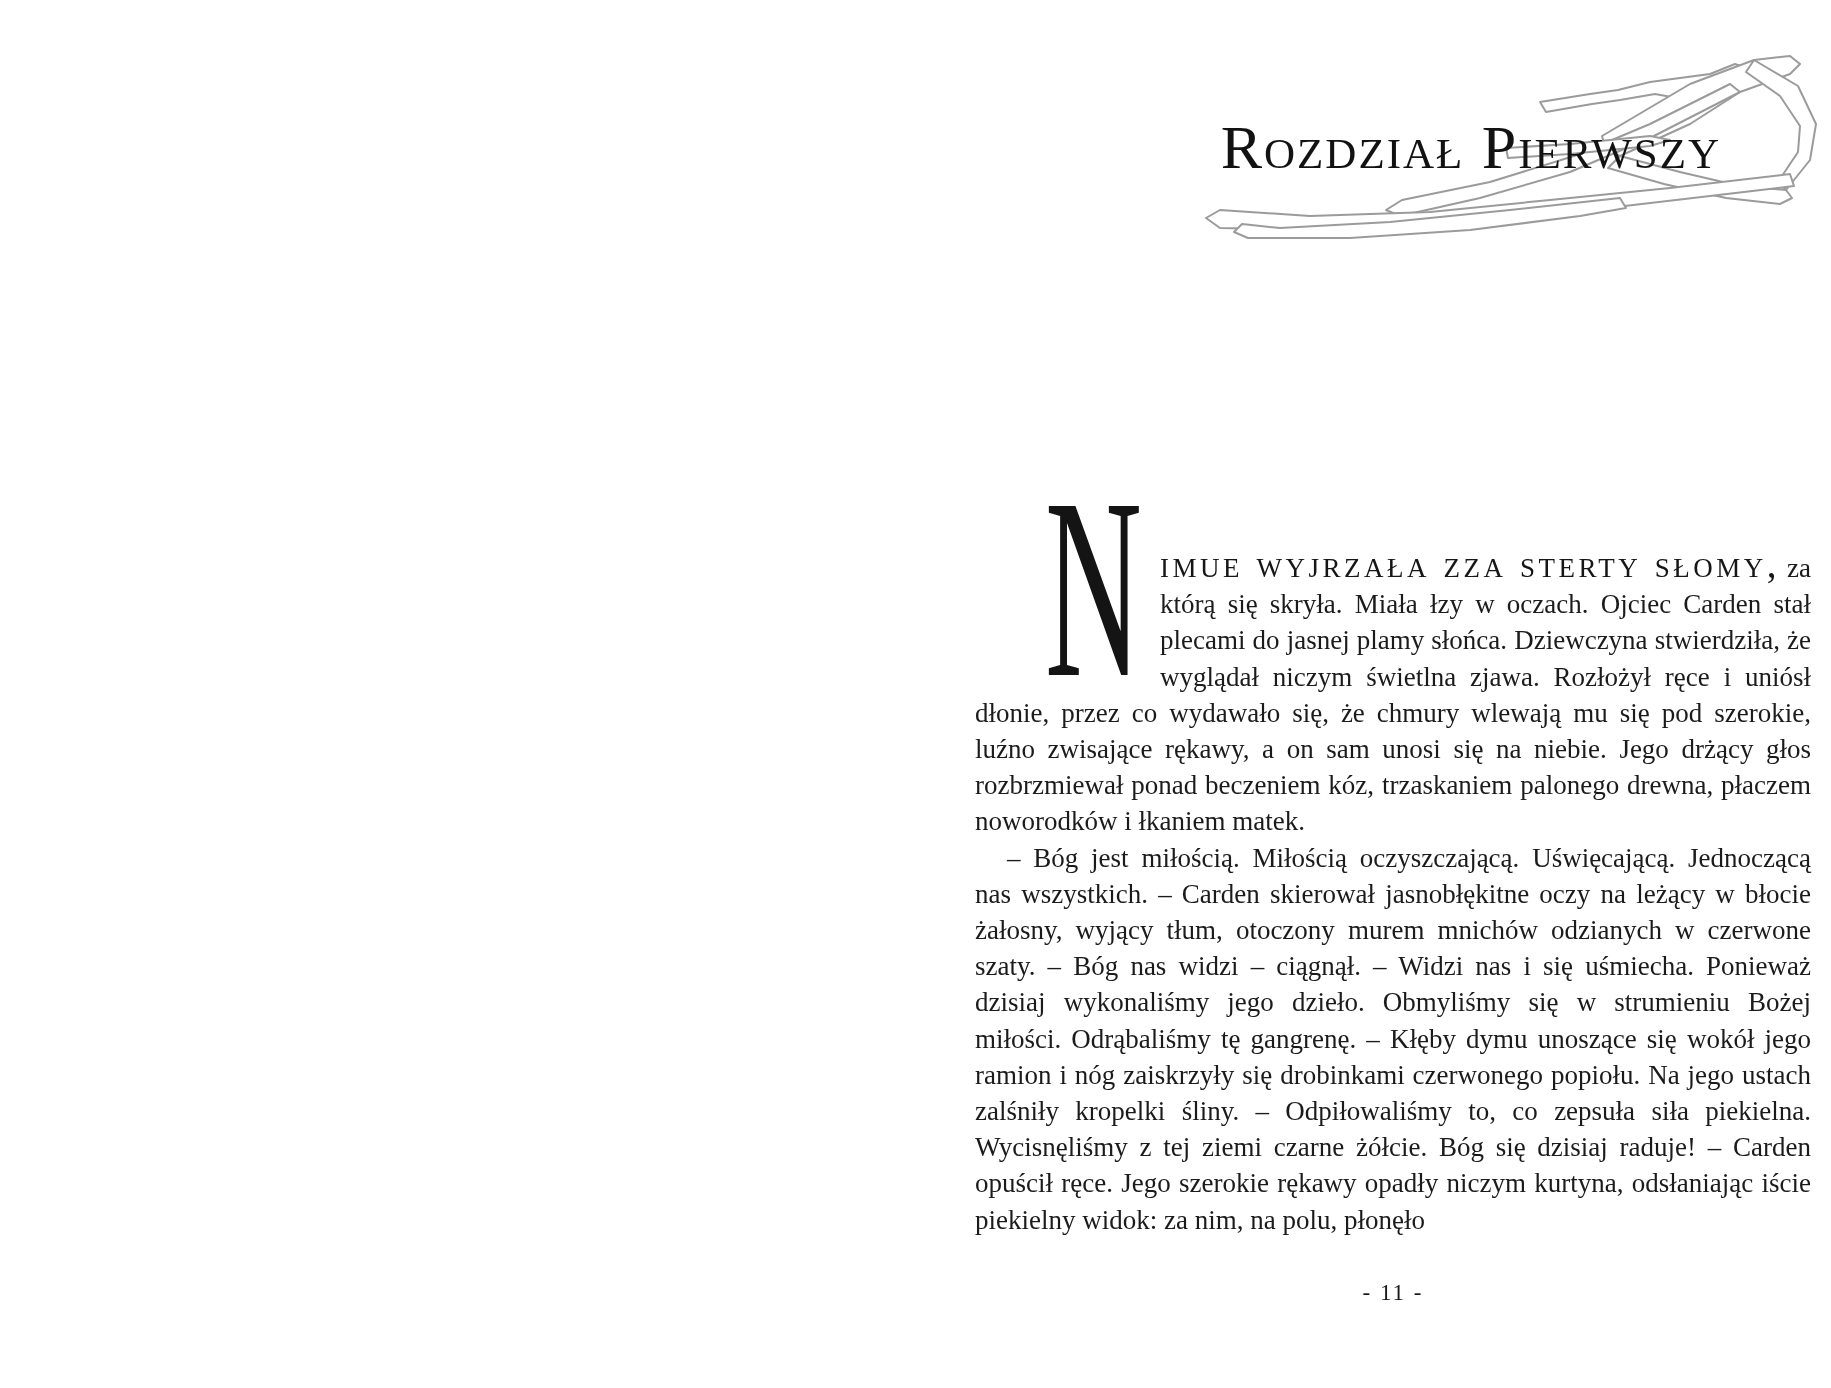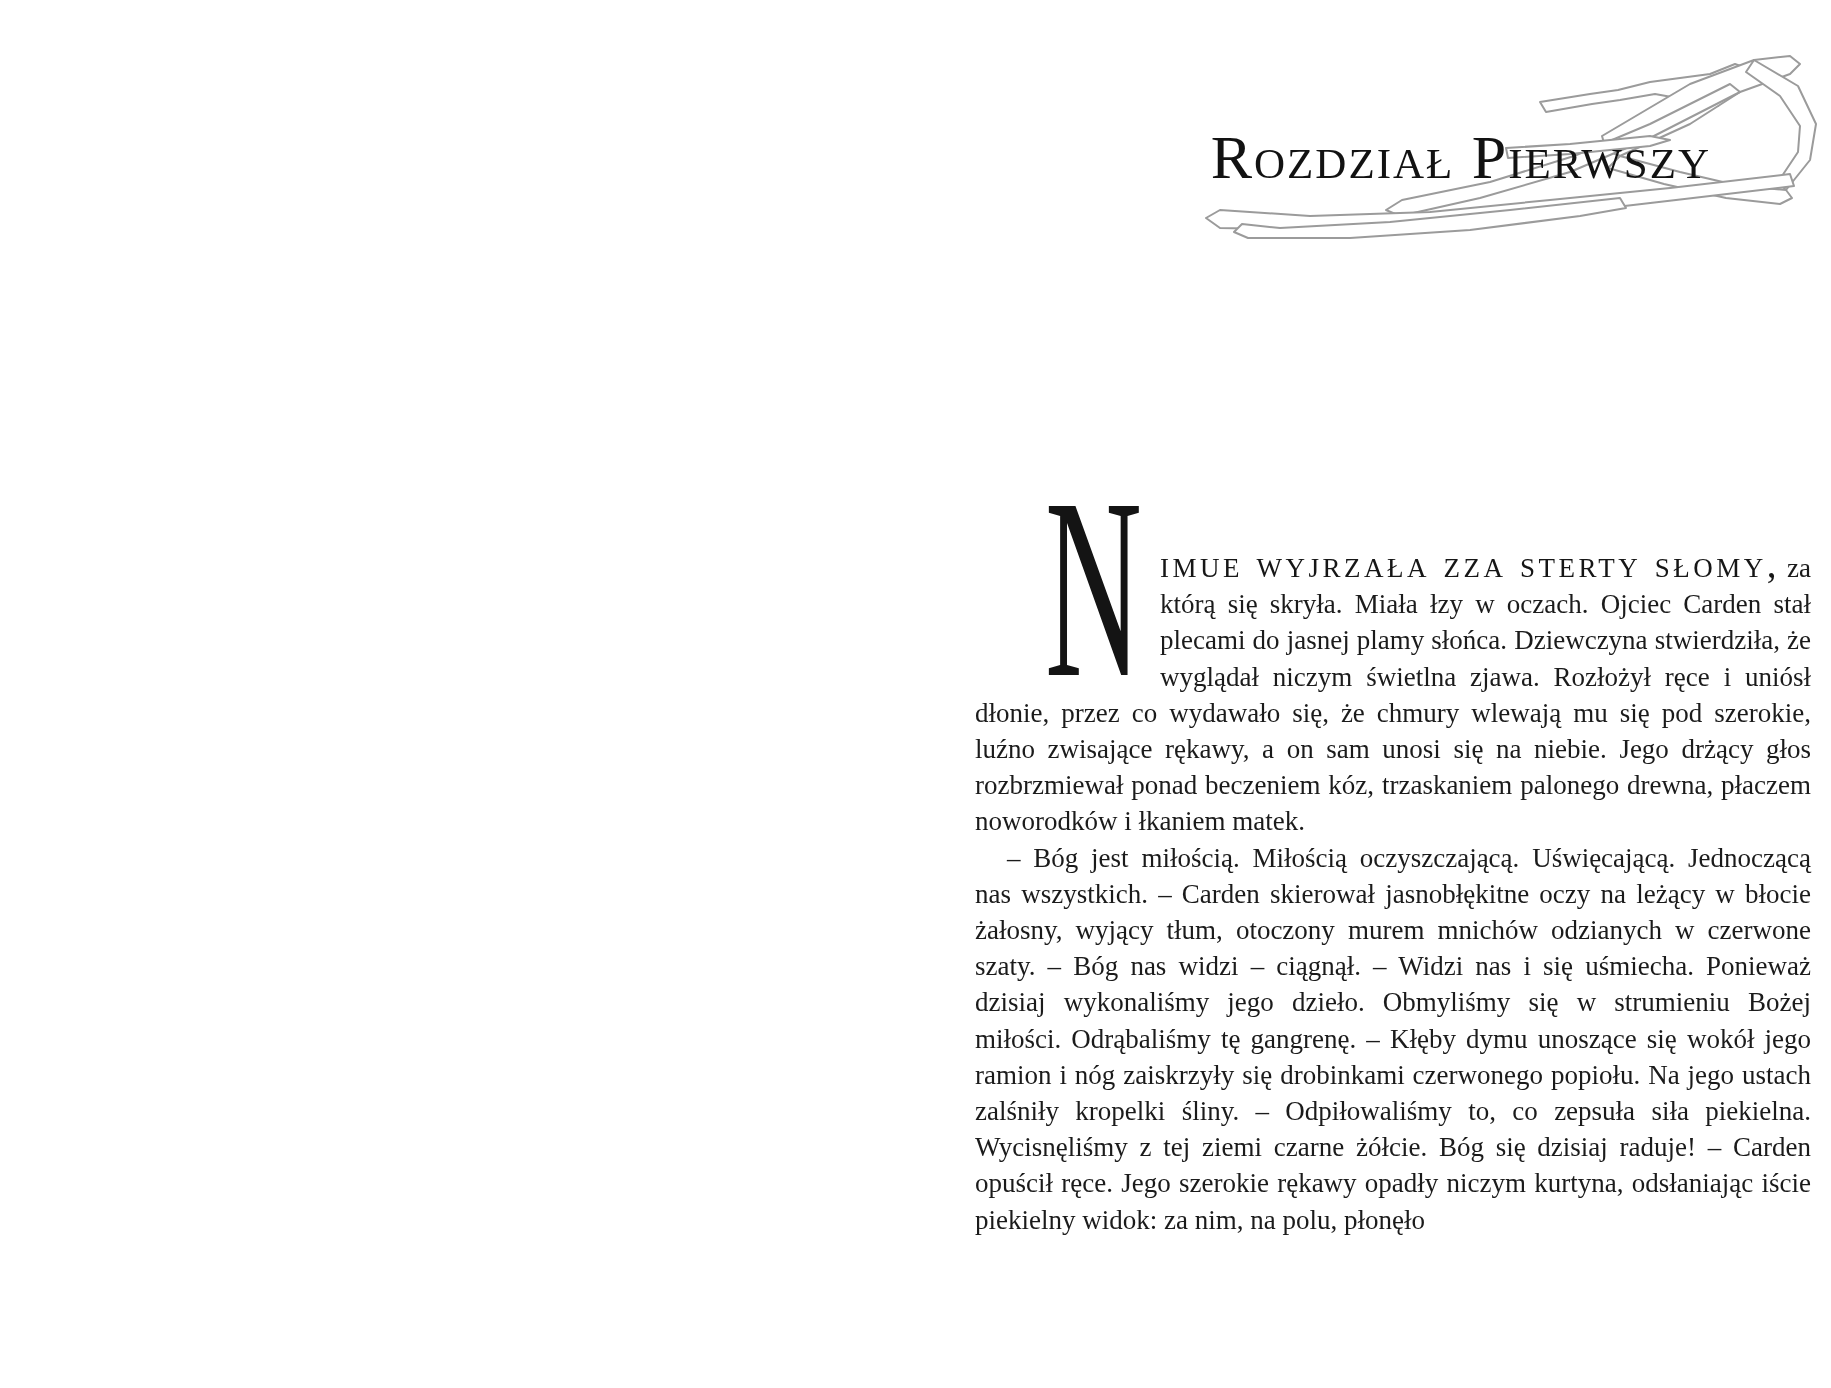--- a/index.html
+++ b/index.html
@@ -42,21 +42,21 @@
     fill: #ffffff;
     stroke: #9b9b9b;
     stroke-width: 2;
     stroke-linejoin: round;
     stroke-linecap: round;
   }
   .chapter-title {
     position: absolute;
     top: 116px;
     right: 110px;
-    margin: 10px;
+    margin: 0;
     font-family: "Liberation Serif", serif;
     font-weight: 400;
     font-size: 62px;
     line-height: 62px;
     letter-spacing: 2px;
     font-variant: small-caps;
     color: #121212;
     white-space: nowrap;
   }
   
@@ -140,14 +140,15 @@
 
   <div class="body-text">
     <p><span class="dropcap">
           <svg width="106" height="176" viewBox="0 0 106 176">
             <text x="0" y="171" transform="scale(0.52,1)">N</text>
           </svg>
         </span><span class="opening-caps">imue wyjrzała zza sterty słomy,</span> <span>za którą się skryła. Miała łzy w oczach. Ojciec Carden stał plecami do jasnej plamy słońca. Dziewczyna stwierdziła, że wyglądał niczym świetlna zjawa. Rozłożył ręce i uniósł dłonie, przez co wydawało się, że chmury wlewają mu się pod szerokie, luźno zwisające rękawy, a on sam unosi się na niebie. Jego drżący głos rozbrzmiewał ponad beczeniem kóz, trzaskaniem palonego drewna, płaczem noworodków i łkaniem matek.</span></p>
     <p class="para-indent">– Bóg jest miłością. Miłością oczyszczającą. Uświęcającą. Jednoczącą nas wszystkich. – Carden skierował jasnobłękitne oczy na leżący w błocie żałosny, wyjący tłum, otoczony murem mnichów odzianych w czerwone szaty. – Bóg nas widzi – ciągnął. – Widzi nas i się uśmiecha. Ponieważ dzisiaj wykonaliśmy jego dzieło. Obmyliśmy się w strumieniu Bożej miłości. Odrąbaliśmy tę gangrenę. – Kłęby dymu unoszące się wokół jego ramion i nóg zaiskrzyły się drobinkami czerwonego popiołu. Na jego ustach zalśniły kropelki śliny. – Odpiłowaliśmy to, co zepsuła siła piekielna. Wycisnęliśmy z tej ziemi czarne żółcie. Bóg się dzisiaj raduje! – Carden opuścił ręce. Jego szerokie rękawy opadły niczym kurtyna, odsłaniając iście piekielny widok: za nim, na polu, płonęło</p>
   </div>
 
+  <div class="page-number">- 11 -</div>
 
 </div>
 
 </body></html>

